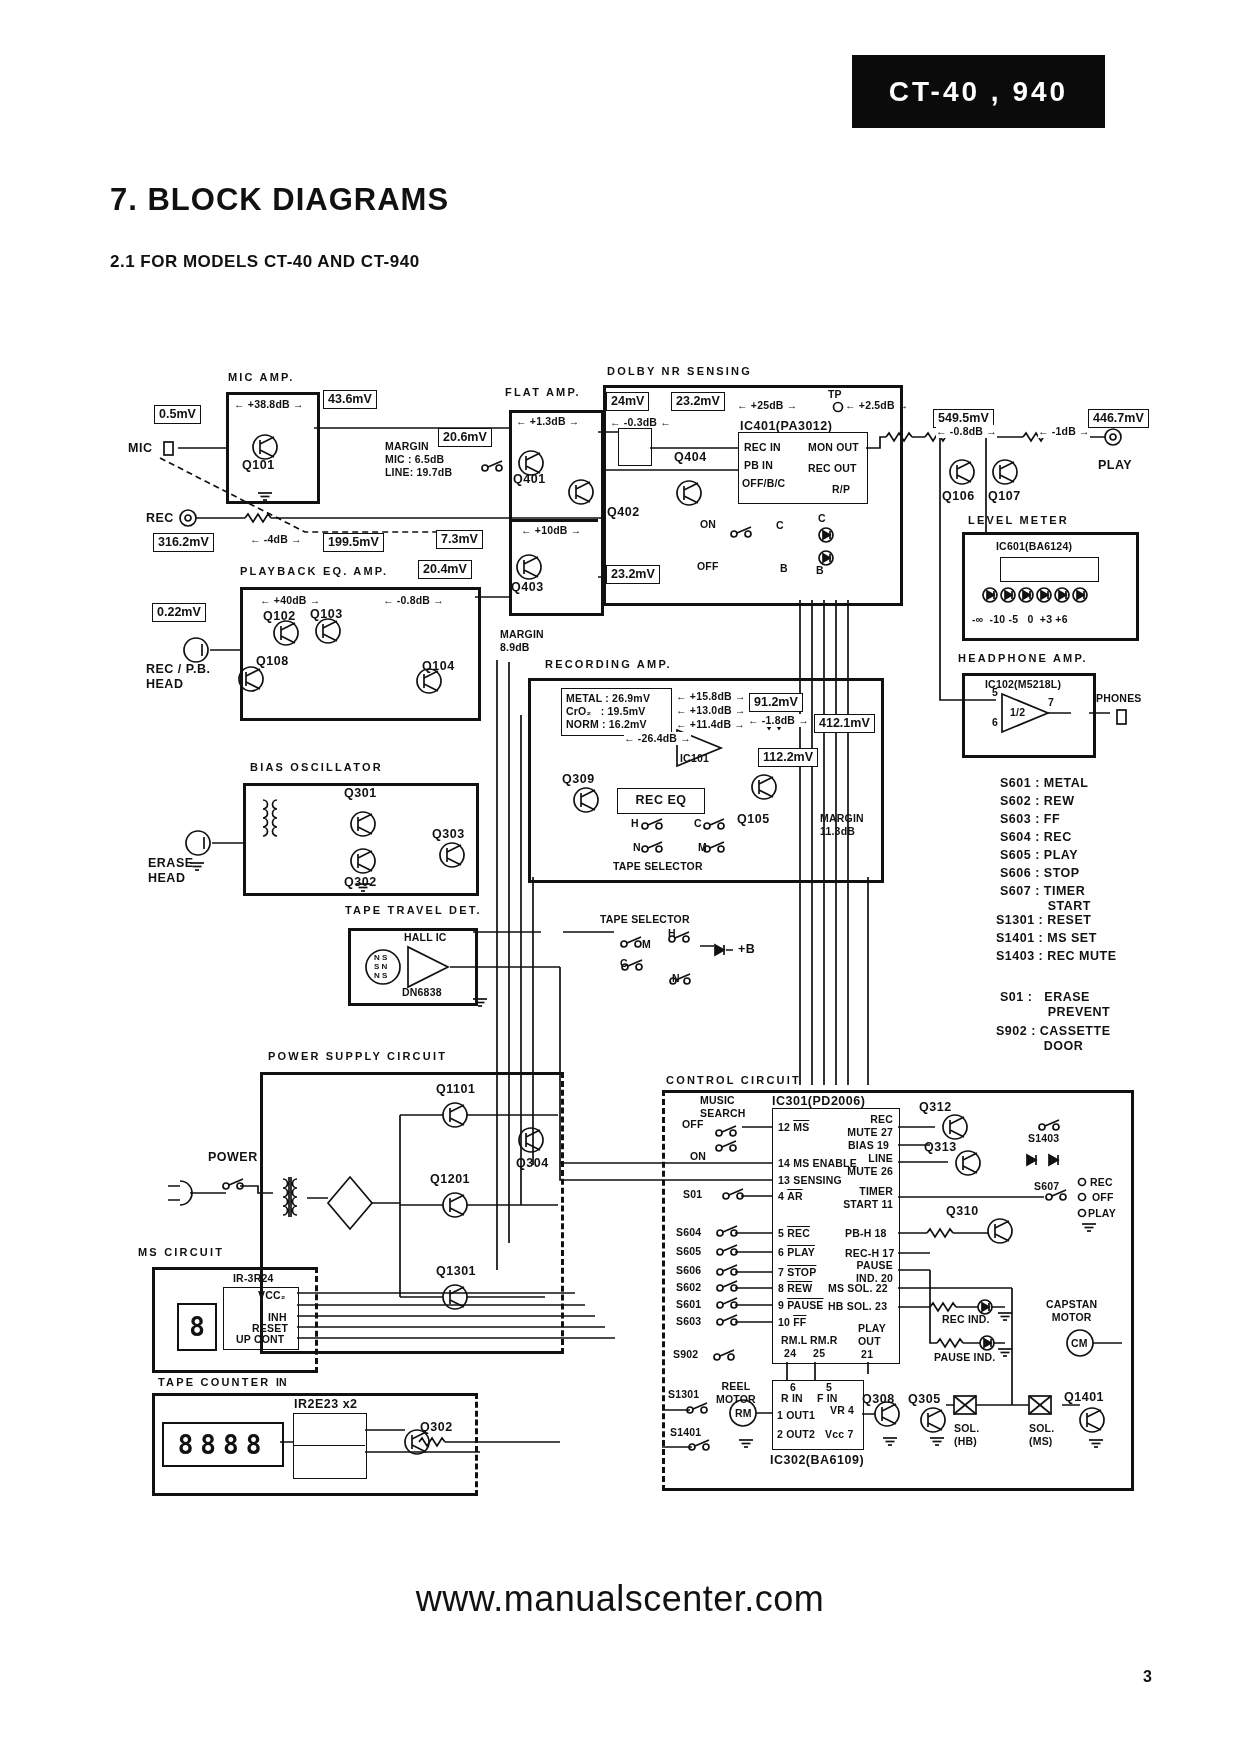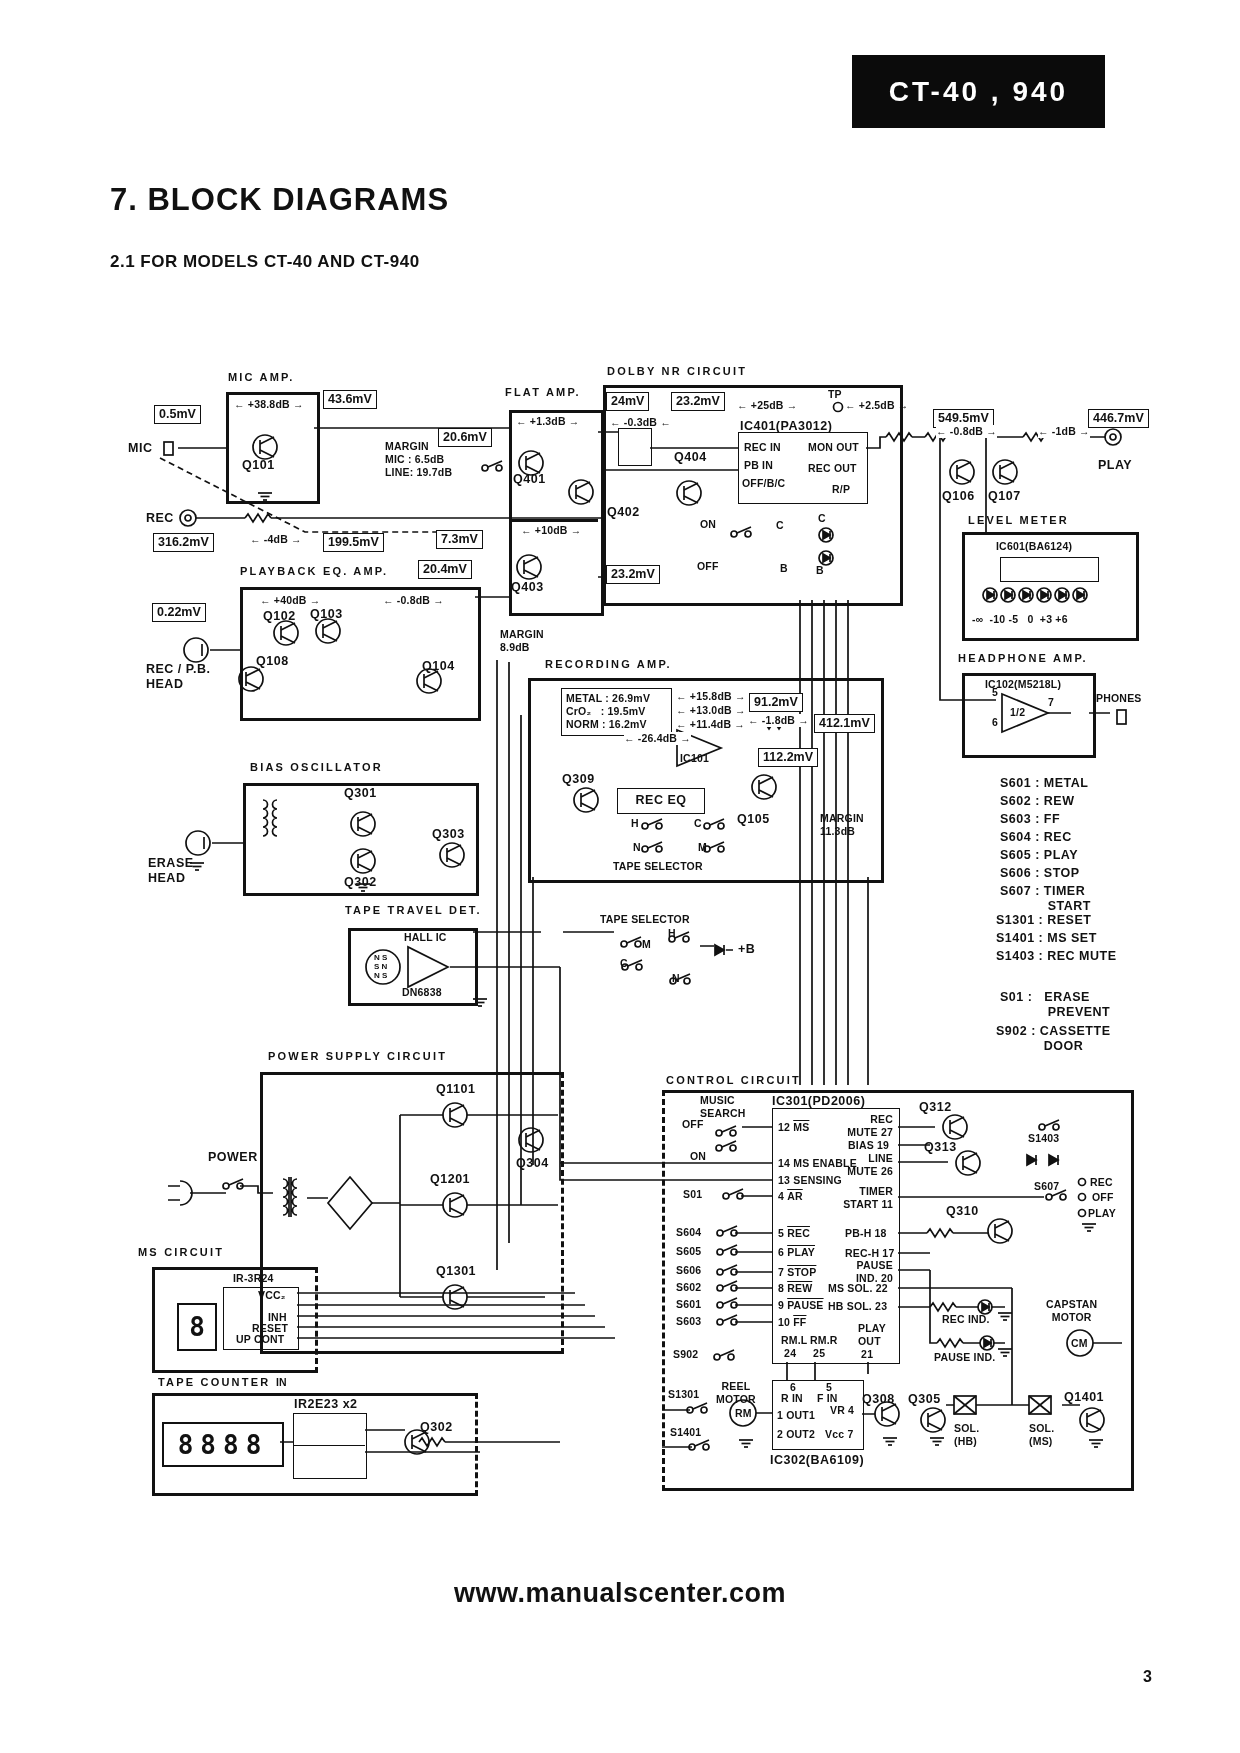--- a/index.html
+++ b/index.html
@@ -11,21 +11,21 @@
   .box{position:absolute;border:3px solid #111;background:transparent}
   .thin{position:absolute;border:1.6px solid #111;background:transparent}
   .callout{position:absolute;border:1.7px solid #111;background:#fff;font-weight:700;font-size:12.5px;padding:0 4px;line-height:17px;white-space:pre;z-index:5}
   .badge{position:absolute;left:852px;top:55px;width:253px;height:73px;background:#0b0b0b;color:#fff;
          display:flex;align-items:center;justify-content:center;font-size:28px;font-weight:700;letter-spacing:3px}
   .h-sec{position:absolute;left:110px;top:182px;font-size:31px;font-weight:700;letter-spacing:1px}
   .h-sub{position:absolute;left:110px;top:252px;font-size:17px;font-weight:700;letter-spacing:.5px}
   .ol{text-decoration:overline}
   .seg{position:absolute;border:2px solid #111;display:flex;align-items:center;justify-content:center;
        font-family:"DejaVu Sans Mono",monospace;font-weight:700}
-  .url{position:absolute;left:0;top:1578px;width:1240px;text-align:center;font-size:27px;font-weight:700;letter-spacing:.5px}
+  .url{position:absolute;left:0;top:1578px;width:1240px;text-align:center;font-size:36px;font-weight:400;letter-spacing:.5px}
   .pg{position:absolute;left:1143px;top:1668px;font-size:16px;font-weight:700}
   svg.wires{position:absolute;left:0;top:0;z-index:1}
   .lbl,.box,.thin{z-index:4}
 </style>
 </head>
 <body>
 
 <svg class="wires" width="1240" height="1753" stroke="#111" fill="none" stroke-width="1.7">
   <defs>
     <g id="npn">
@@ -243,21 +243,21 @@
 <div class="lbl" style="left:263px;top:609px">Q102</div>
 <div class="lbl" style="left:310px;top:607px">Q103</div>
 <div class="lbl" style="left:256px;top:654px">Q108</div>
 <div class="lbl" style="left:422px;top:659px">Q104</div>
 <div class="callout" style="left:152px;top:603px">0.22mV</div>
 <div class="lbl" style="left:146px;top:662px">REC / P.B.
 HEAD</div>
 <div class="lbl sm" style="left:500px;top:628px">MARGIN
 8.9dB</div>
 
-<div class="lbl t" style="left:607px;top:365px">DOLBY NR CIRCUIT</div>
+<div class="lbl t" style="left:607px;top:365px">DOLBY NR SENSING</div>
 <div class="box" style="left:603px;top:385px;width:294px;height:215px"></div>
 <div class="callout" style="left:606px;top:392px">24mV</div>
 <div class="callout" style="left:671px;top:392px">23.2mV</div>
 <div class="lbl sm" style="left:610px;top:416px">← -0.3dB ←</div>
 <div class="thin" style="left:618px;top:428px;width:32px;height:36px"></div>
 <div class="lbl sm" style="left:737px;top:399px">← +25dB →</div>
 <div class="lbl sm" style="left:828px;top:388px">TP</div>
 <div class="lbl sm" style="left:845px;top:399px">← +2.5dB →</div>
 <div class="lbl" style="left:740px;top:419px">IC401(PA3012)</div>
 <div class="thin" style="left:738px;top:432px;width:128px;height:70px"></div>

